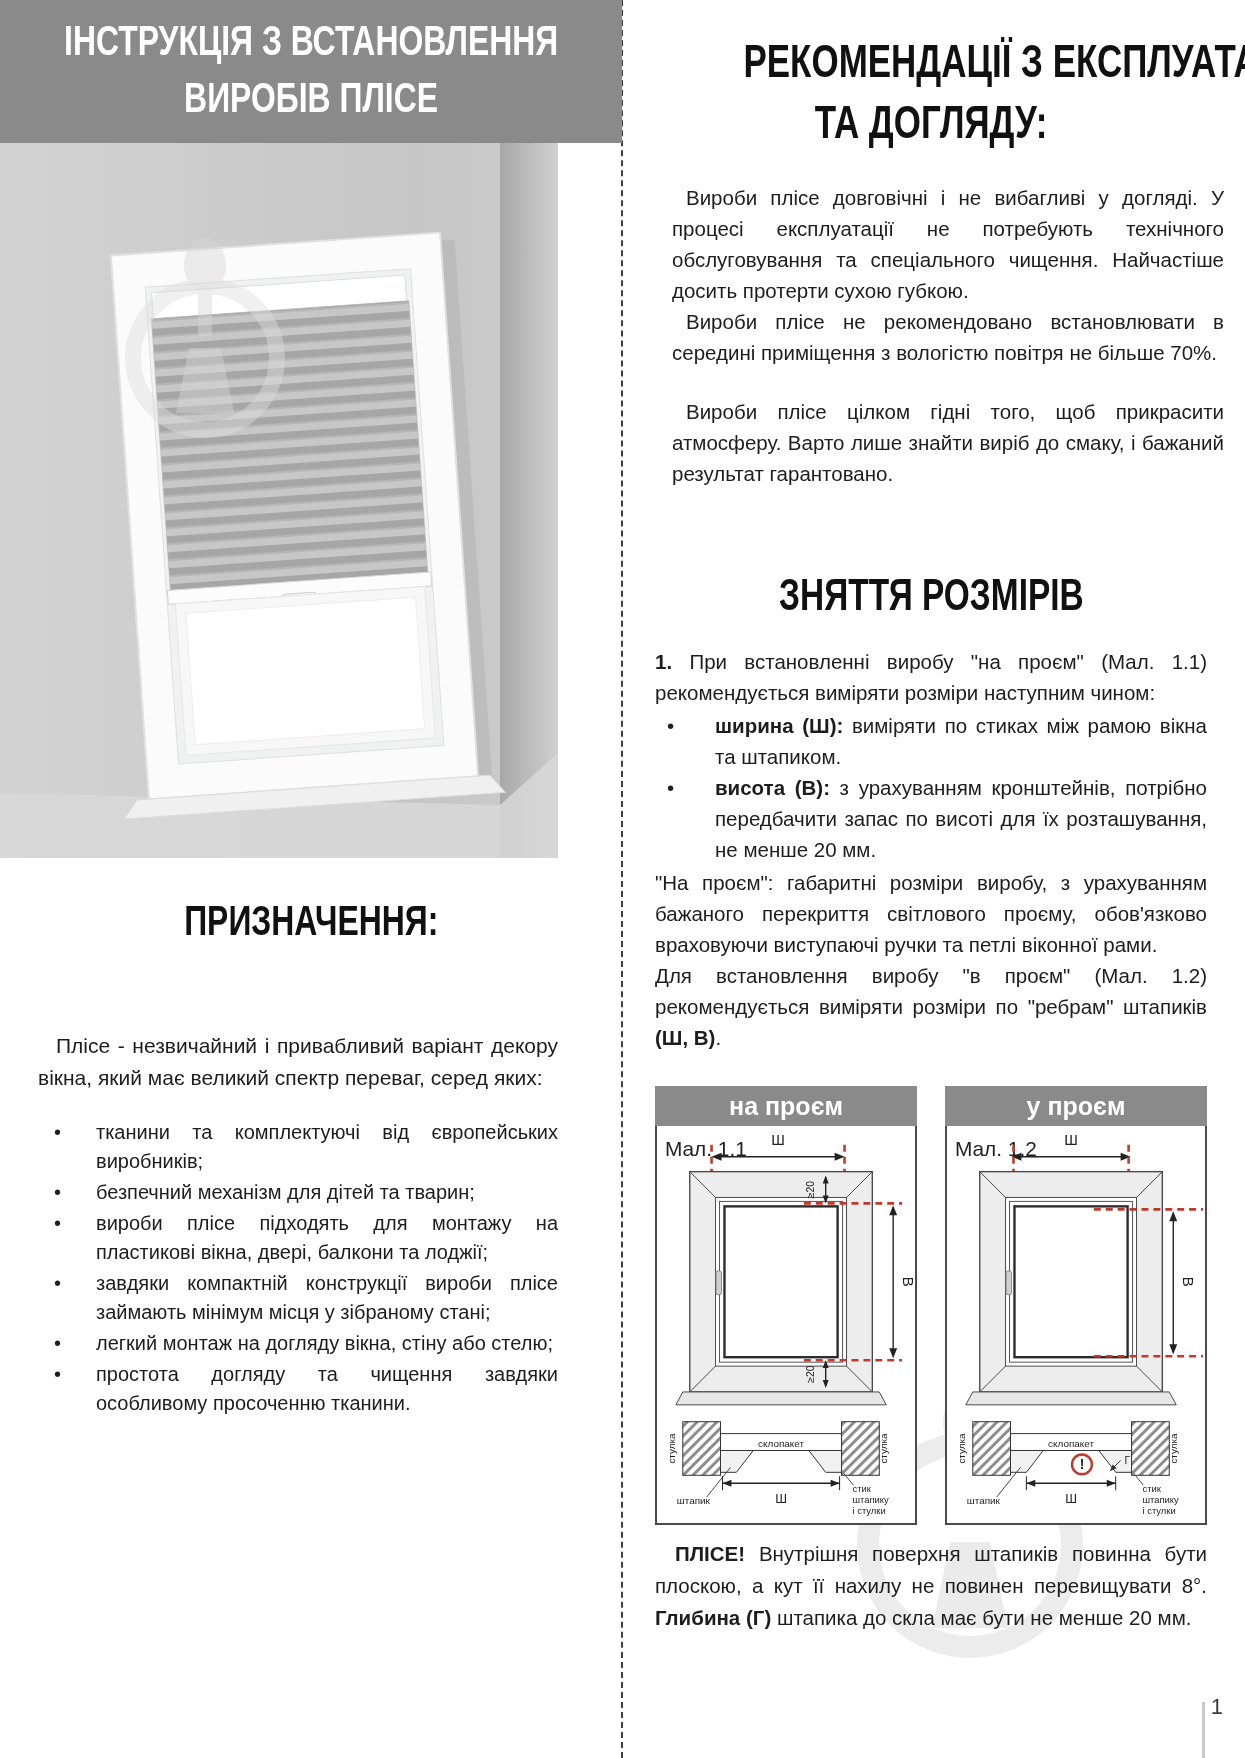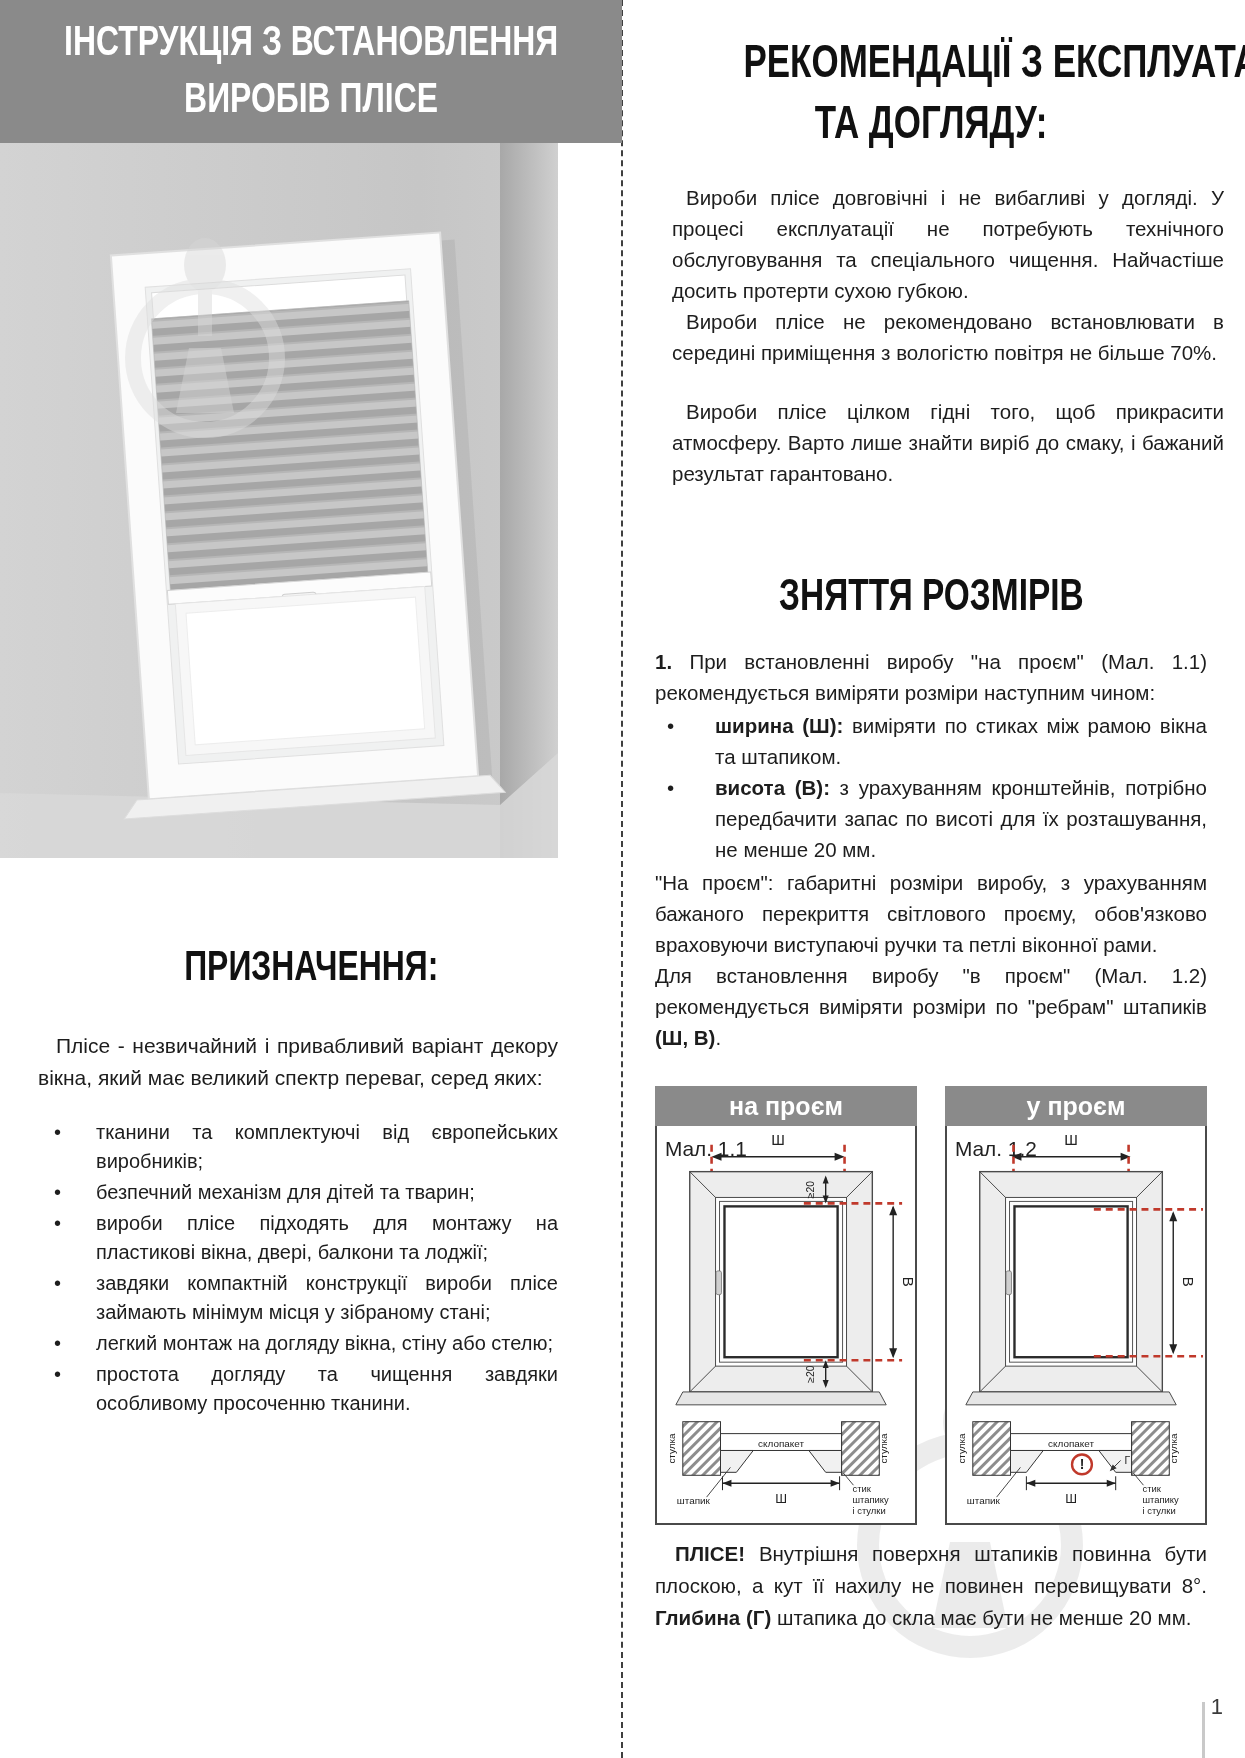--- a/index.html
+++ b/index.html
@@ -8,21 +8,21 @@
   .divider{position:absolute;left:621px;top:0;height:1758px;width:0;border-left:2px dashed #3f3f3f;}
 
   
   .band{position:absolute;left:0;top:0;width:622px;height:143px;background:#8a8a8a;
         display:flex;flex-direction:column;justify-content:center;align-items:center;padding-top:4px;box-sizing:border-box;}
   .band .hline{text-align:center;line-height:48px;}
   .band .cond{color:#fff;font-size:42px;font-weight:700;}
   .cond{display:inline-block;transform:scaleX(.76);transform-origin:center;white-space:nowrap;font-weight:700;}
   .photo{position:absolute;left:0;top:143px;width:558px;height:715px;}
   .photo svg{display:block;width:100%;height:100%;}
-  .lt-head{position:absolute;left:0;top:942px;width:622px;text-align:center;}
+  .lt-head{position:absolute;left:0;top:897px;width:622px;text-align:center;}
   .lt-head .cond{font-size:42px;color:#111;}
   .lt-body{position:absolute;left:38px;top:1026px;width:520px;}
   .intro{margin:4px 0 24px 0;font-size:21px;line-height:32px;text-align:justify;text-indent:18px;}
   ul.blist{list-style:none;margin:0;padding:0;}
   ul.blist li{position:relative;padding-left:58px;font-size:20px;line-height:29px;text-align:justify;margin:0 0 2px 0;}
   ul.blist li::before{content:"\2022";position:absolute;left:16px;top:0;font-size:20px;}
 
   
   .right-col{position:absolute;left:655px;top:0;width:552px;height:1758px;}
   .rc-h1{position:absolute;left:0;top:36px;width:552px;text-align:center;}

